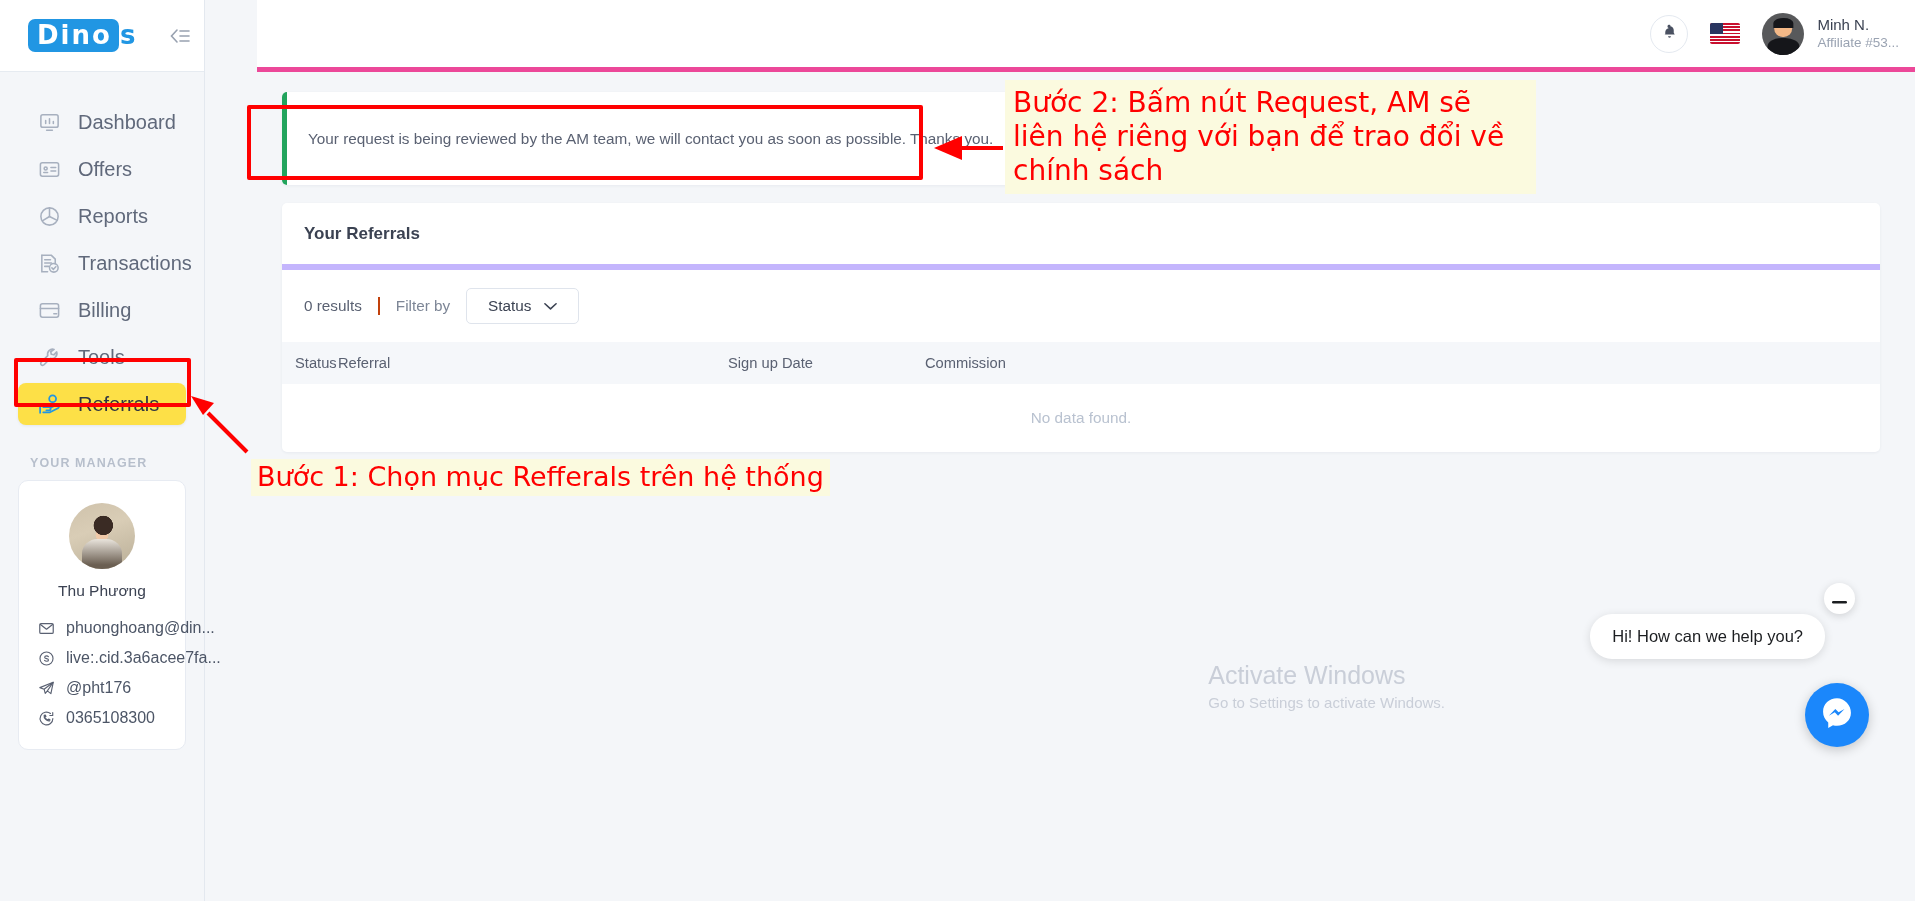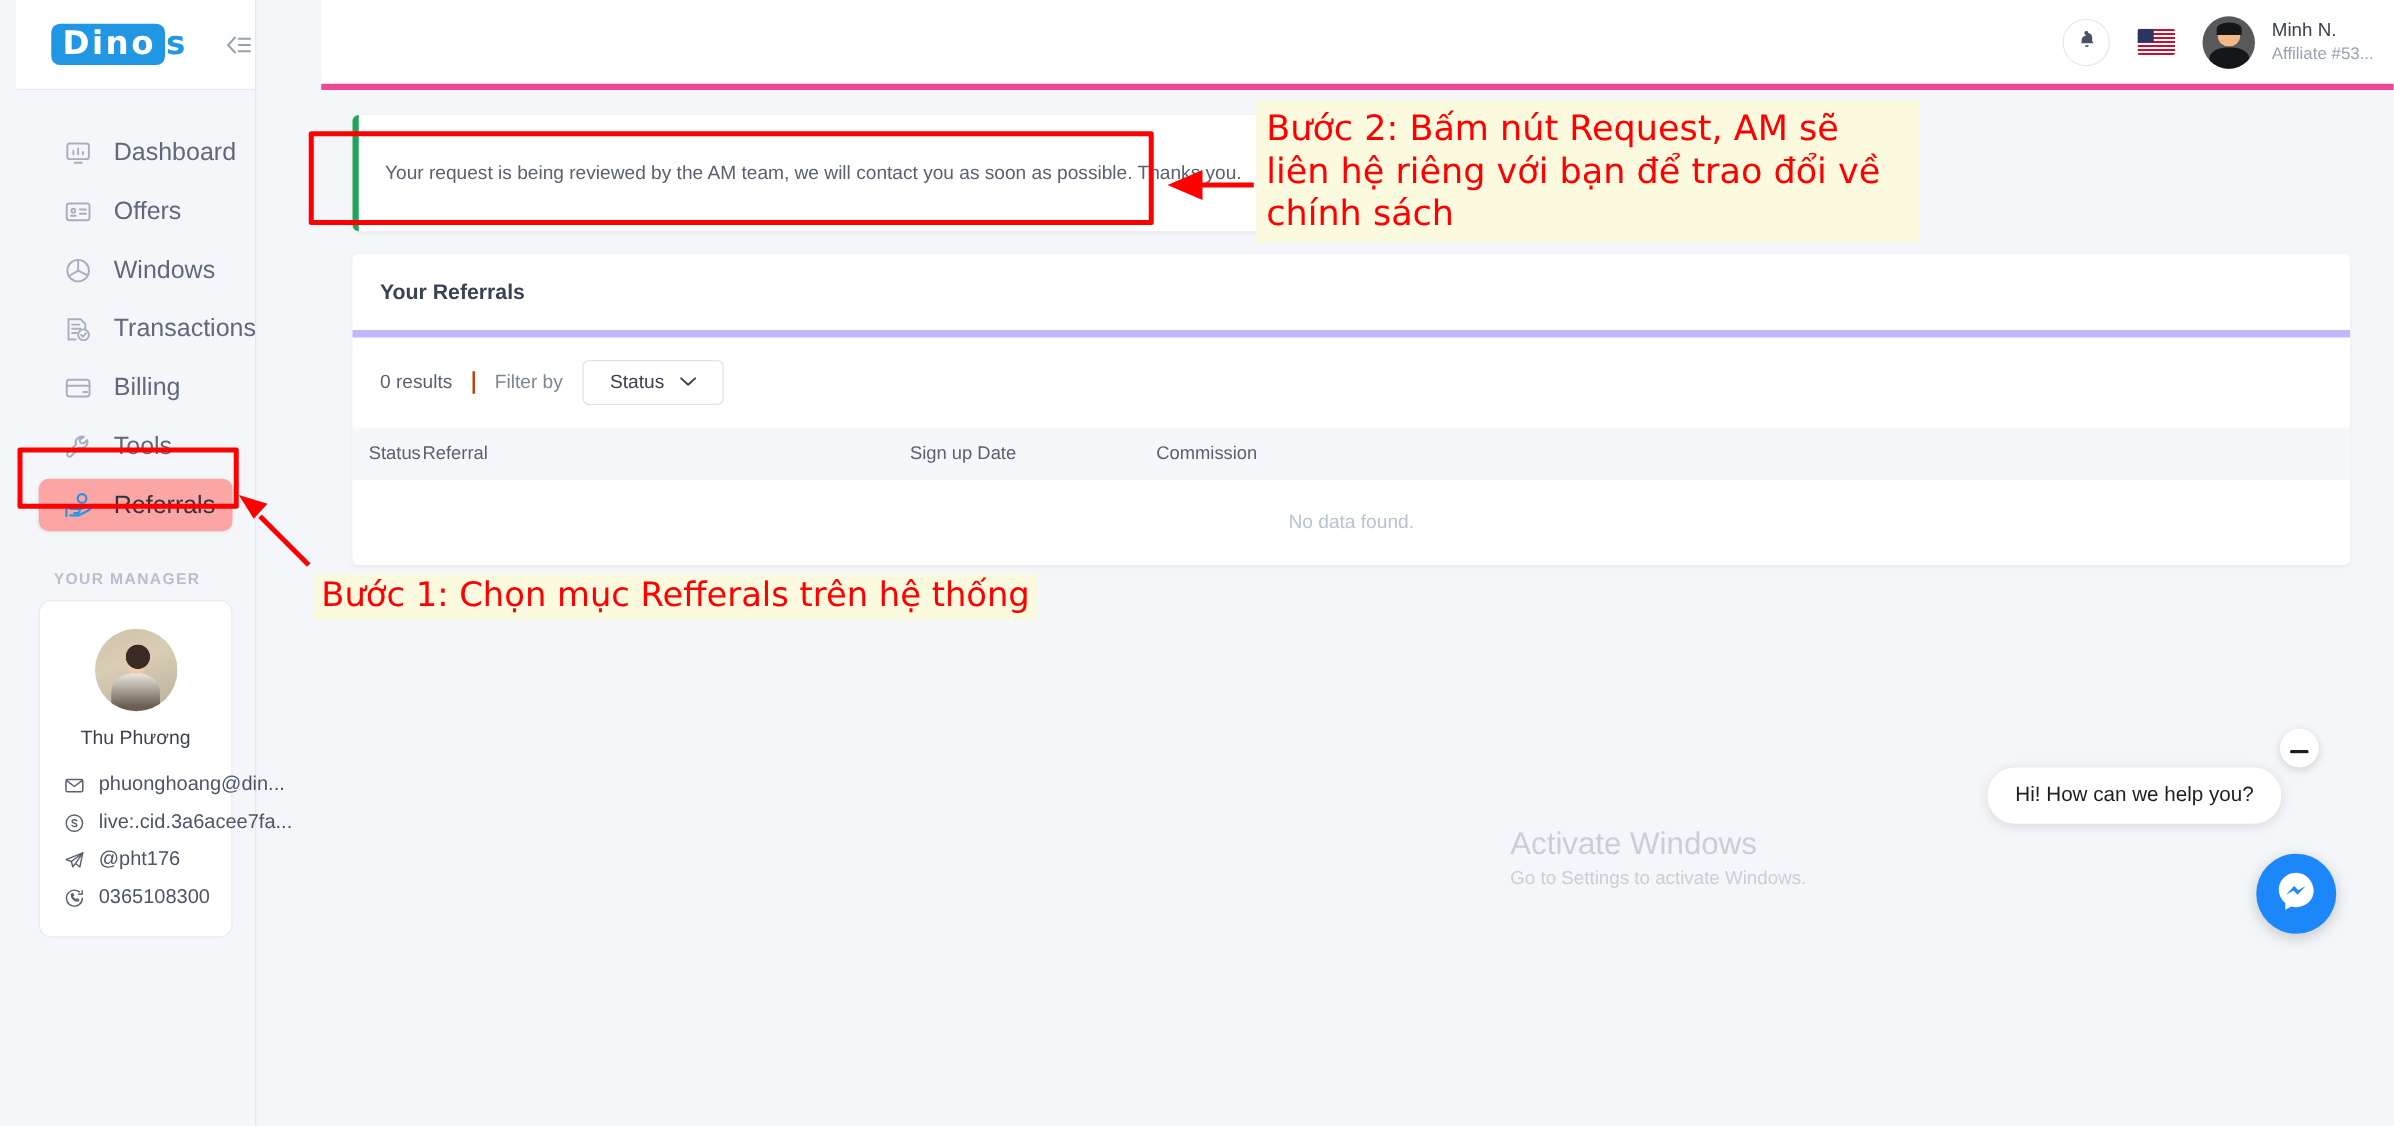--- a/index.html
+++ b/index.html
@@ -7,21 +7,21 @@
     width: 1915px; height: 901px;
     font-family: "Liberation Sans", sans-serif;
     background: #ffffff;
     overflow: hidden;
   }
   #app { position: relative; width: 1915px; height: 901px; background: #f4f6f9; }
 
   
   .sidebar {
     position: absolute; left: 0; top: 0; width: 205px; height: 901px;
-    background: #f4f6f9; border-right: 1px solid #e3e8ef; padding-left: 13px;
+    background: #f4f6f9; border-right: 1px solid #e3e8ef;
   }
   .logo-row {
     height: 72px; display: flex; align-items: center; gap: 30px;
     padding-left: 28px; background: #ffffff; border-bottom: 1px solid #e6ebf1;
   }
   .logo { display: flex; align-items: baseline; }
   .logo-box {
     background: #2196e3; border-radius: 7px; color: #ffffff;
     font-size: 26px; font-weight: 700; letter-spacing: 2px;
     padding: 3px 7px 4px 9px; line-height: 1;
@@ -34,21 +34,21 @@
   .collapse-btn { width: 30px; height: 30px; display: flex; align-items: center; justify-content: center; cursor: pointer; }
 
   .nav { padding-top: 24px; }
   .nav-item {
     display: flex; align-items: center; gap: 16px;
     height: 42px; margin: 5px 18px; padding-left: 18px;
     border-radius: 8px; cursor: pointer;
     color: #60697b; font-size: 20px;
   }
   .nav-item .nico { width: 26px; height: 26px; flex: 0 0 26px; display:flex; align-items:center; justify-content:center; }
-  .nav-item.active { background: #fca5a5; color: #2f3542; box-shadow: 0 1px 3px rgba(20,40,80,.07); }
+  .nav-item.active { background: #fde047; color: #2f3542; box-shadow: 0 1px 3px rgba(20,40,80,.07); }
   .nav-item.active .nico svg { stroke: #2196e3; }
 
   .manager-label {
     color: #b7bfcc; font-size: 12.5px; letter-spacing: 1.1px;
     font-weight: 600; padding: 26px 0 10px 30px;
   }
   .manager-card {
     margin: 0 18px; background: #ffffff; border: 1px solid #e7ebf2;
     border-radius: 10px; padding: 22px 14px 16px 14px;
   }
@@ -197,21 +197,21 @@
 
       <div class="nav-item">
         <span class="nico">
           <svg width="23" height="23" viewBox="0 0 24 24" fill="none" stroke="#a7b0bf" stroke-width="1.6" stroke-linecap="round">
             <circle cx="12" cy="12" r="9"></circle>
               <path d="M12 12 L12 3"></path>
               <path d="M12 12 L20 16"></path>
               <path d="M12 12 L4.5 16.5"></path>
           </svg>
         </span>
-        <span>Windows</span>
+        <span>Reports</span>
       </div>
 
       <div class="nav-item">
         <span class="nico">
           <svg width="23" height="23" viewBox="0 0 24 24" fill="none" stroke="#a7b0bf" stroke-width="1.6" stroke-linecap="round">
             <path d="M4 3.5h10l4 4v5"></path>
               <path d="M4 3.5v17h6"></path>
               <path d="M7 8h6M7 11.5h7M7 15h4"></path>
               <circle cx="16.5" cy="16.5" r="4.5"></circle>
               <path d="M14.5 16.6l1.5 1.5 2.6-2.8"></path>

